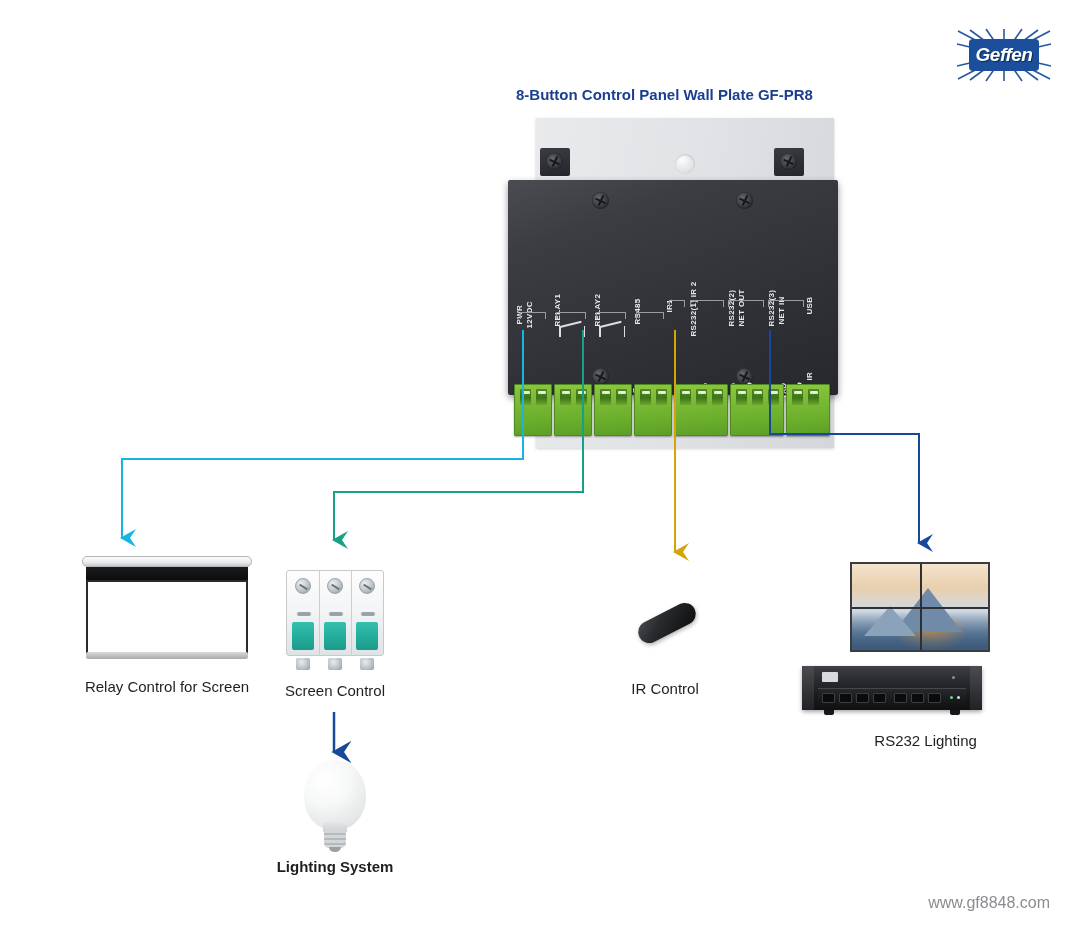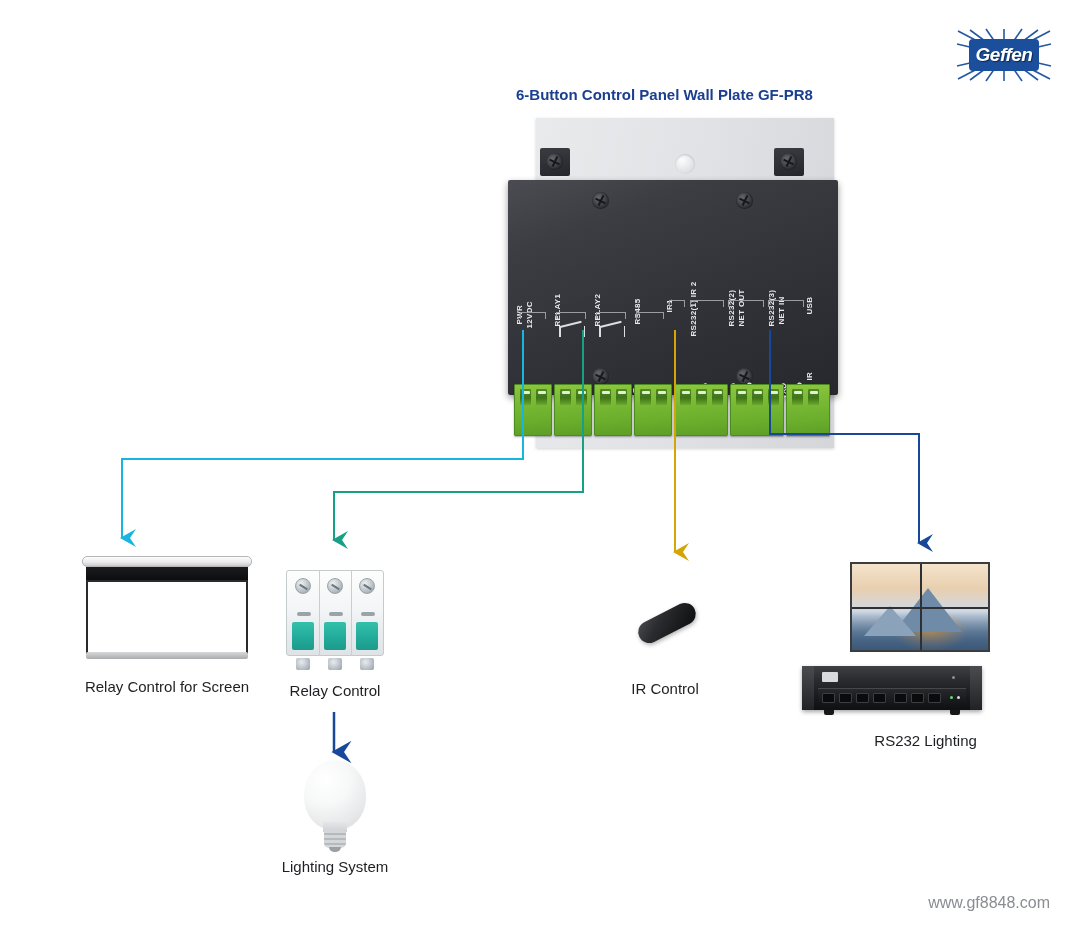--- a/index.html
+++ b/index.html
@@ -404,21 +404,21 @@
         <line x1="48" y1="27" x2="1" y2="38"></line>
         <line x1="48" y1="27" x2="95" y2="16"></line>
         <line x1="48" y1="27" x2="95" y2="38"></line>
       </g>
       <rect x="13" y="11" width="70" height="32" rx="4" fill="#1b4f9c"></rect>
     </svg>
     <div id="brand-logo-text">Geffen</div>
   </div>
 
 
-  <div id="device-title">6-Button Control Panel Wall Plate GF-PR8</div>
+  <div id="device-title">8-Button Control Panel Wall Plate GF-PR8</div>
 
   <div id="device-assembly">
 
     <div id="wall-plate">
       <div class="plate-hole" id="plate-hole-top"></div>
       <div class="plate-hole" id="plate-hole-bottom"></div>
     </div>
 
     <div class="mount-tab" id="mount-tab-left">
       <div class="screw" style="left:6px; top:5px"></div>
@@ -571,24 +571,24 @@
       <div class="breaker-slot" style="left:11px;"></div>
       <div class="breaker-slot" style="left:43px;"></div>
       <div class="breaker-slot" style="left:75px;"></div>
       <div class="breaker-toggle" style="left:6px;"></div>
       <div class="breaker-toggle" style="left:38px;"></div>
       <div class="breaker-toggle" style="left:70px;"></div>
       <div class="breaker-screw-bot" style="left:10px;"></div>
       <div class="breaker-screw-bot" style="left:42px;"></div>
       <div class="breaker-screw-bot" style="left:74px;"></div>
     </div>
-    <div class="node-caption" style="top:124px;">Relay Control</div>
+    <div class="node-caption" style="top:124px;">Screen Control</div>
   </div>
 
-  <div class="device-node" style="left:300px; top:760px; width:70px; height:120px;">
+  <div class="device-node" style="left:300px; top:760px; width:70px; height:120px;font-weight:bold;">
     <div id="bulb-graphic">
       <div id="bulb-glass"></div>
       <div id="bulb-neck"></div>
       <div id="bulb-base"></div>
       <div id="bulb-tip"></div>
     </div>
     <div class="node-caption" style="top:98px;">Lighting System</div>
   </div>
 
   <div class="device-node" style="left:630px; top:600px; width:70px; height:110px;">

